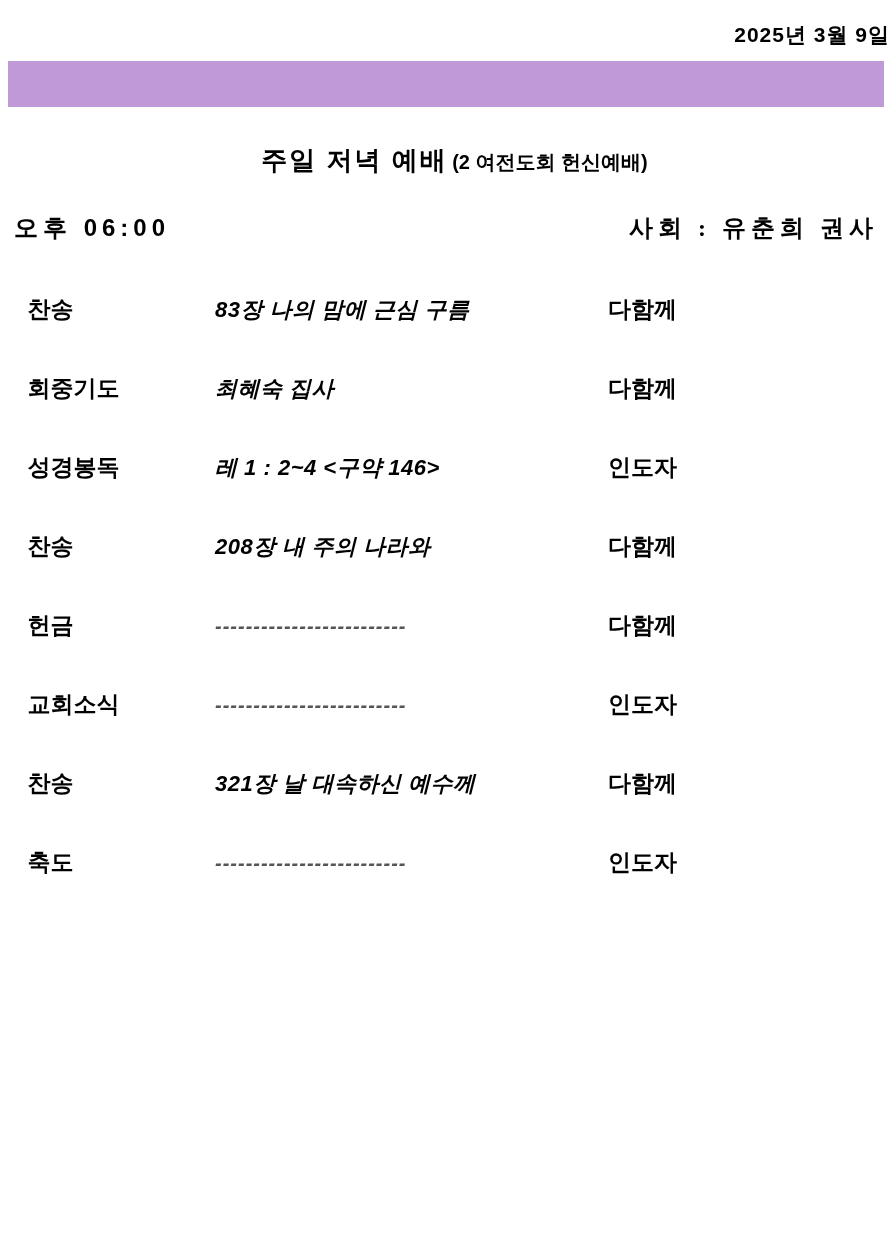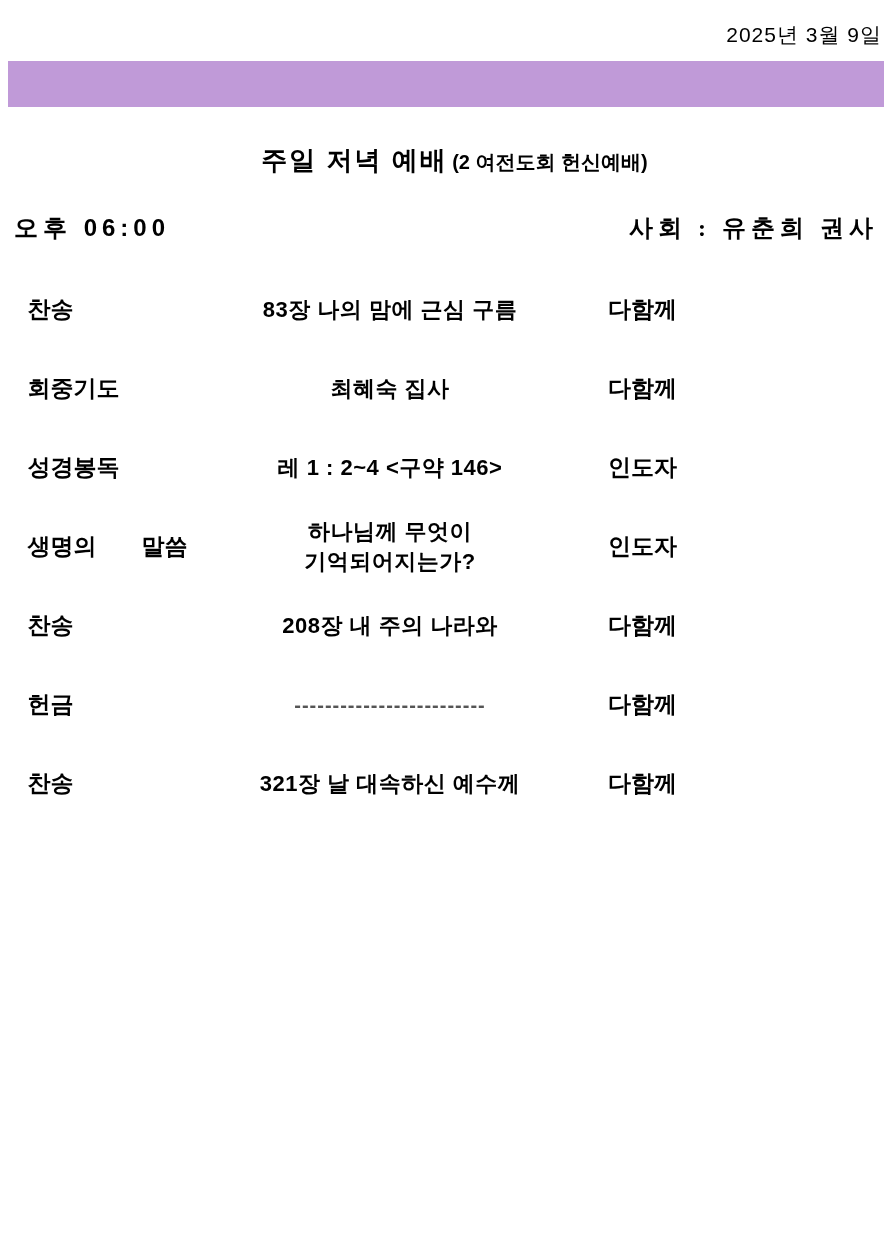--- a/index.html
+++ b/index.html
@@ -19,23 +19,23 @@
     width: 892px;
     height: 1258px;
     position: relative;
     box-sizing: border-box;
   }
 
   
   .date-line {
     text-align: right;
     font-size: 21px;
-    font-weight: normal;
+    font-weight: bold;
     letter-spacing: 1px;
-    padding: 22px 10px 0 0;
+    padding: 22px 2px 0 0;
     line-height: 1.2;
   }
 
   
   .banner {
     margin-top: 14px;
     height: 46px;
     background: #c09ad8;
     width: 876px;
     margin-left: 8px;
@@ -99,23 +99,23 @@
   }
   .col-label .spread-2 {
     display: inline-block;
     width: 160px;
     text-align: justify;
     text-align-last: justify;
     letter-spacing: 0;
   }
   .col-content {
     width: 350px;
-    text-align: center;
     font-size: 22px;
     letter-spacing: 0.5px;
+    font-style: italic;
   }
   .col-who {
     width: 300px;
     text-align: center;
     font-size: 23px;
   }
   .col-who .spread-3 {
     display: inline-block;
     width: 230px;
     text-align: justify;
@@ -168,40 +168,40 @@
           <td class="col-label"><span class="spread-2">회중기도</span></td>
           <td class="col-content"><span>최혜숙 집사</span></td>
           <td class="col-who"><span class="spread-3">다함께</span></td>
         </tr>
         <tr class="row">
           <td class="col-label"><span class="spread-2">성경봉독</span></td>
           <td class="col-content"><span>레 1 : 2~4 &lt;구약 146&gt;</span></td>
           <td class="col-who"><span class="spread-3">인도자</span></td>
         </tr>
         <tr class="row">
-          <td class="col-label"><span class="spread-2">생명의 말씀</span></td>
-          <td class="col-content">
-            <div class="two-line">
-              <div>하나님께 무엇이</div>
-              <div>기억되어지는가?</div>
-            </div>
-          </td>
-          <td class="col-who"><span class="spread-3">인도자</span></td>
-        </tr>
-        <tr class="row">
           <td class="col-label"><span class="spread-2">찬송</span></td>
           <td class="col-content"><span>208장 내 주의 나라와</span></td>
           <td class="col-who"><span class="spread-3">다함께</span></td>
         </tr>
         <tr class="row">
           <td class="col-label"><span class="spread-2">헌금</span></td>
           <td class="col-content"><span class="dashes">-------------------------</span></td>
           <td class="col-who"><span class="spread-3">다함께</span></td>
         </tr>
         <tr class="row">
+          <td class="col-label"><span class="spread-2">교회소식</span></td>
+          <td class="col-content"><span class="dashes">-------------------------</span></td>
+          <td class="col-who"><span class="spread-3">인도자</span></td>
+        </tr>
+        <tr class="row">
           <td class="col-label"><span class="spread-2">찬송</span></td>
           <td class="col-content"><span>321장 날 대속하신 예수께</span></td>
           <td class="col-who"><span class="spread-3">다함께</span></td>
         </tr>
+        <tr class="row">
+          <td class="col-label"><span class="spread-2">축도</span></td>
+          <td class="col-content"><span class="dashes">-------------------------</span></td>
+          <td class="col-who"><span class="spread-3">인도자</span></td>
+        </tr>
       </tbody>
   </table>
 
 </div>
 
 </body></html>

